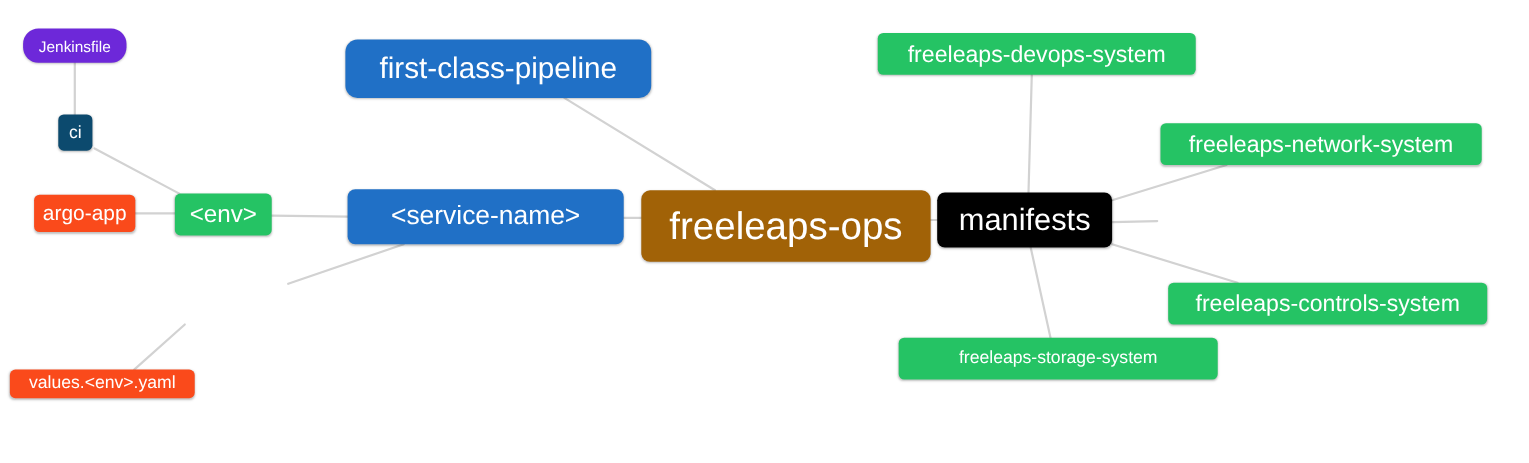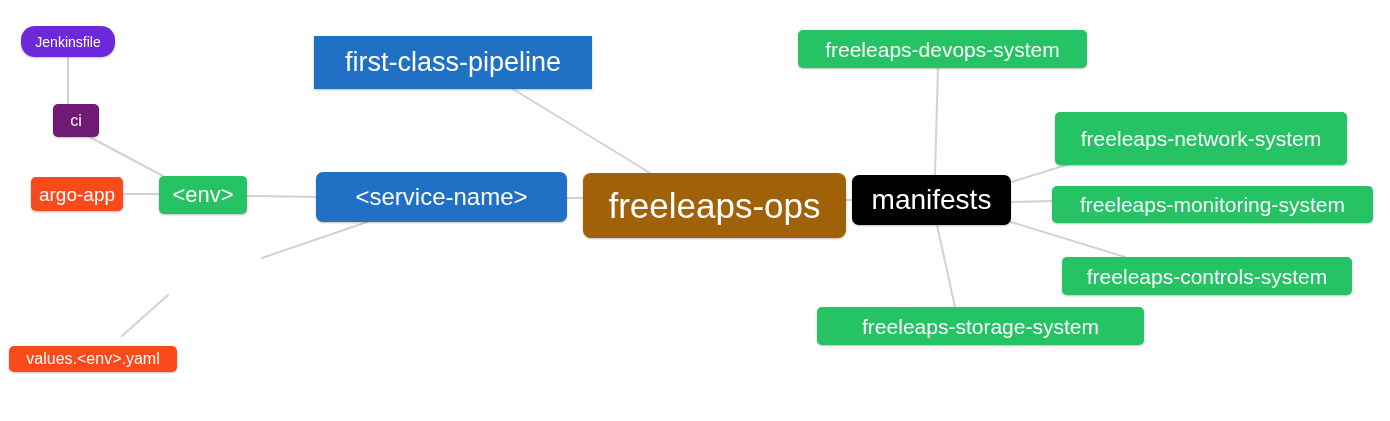--- a/index.html
+++ b/index.html
@@ -52,26 +52,25 @@
       <line x1="567" y1="198" x2="583" y2="198" stroke="#d2d2d2" stroke-width="2" stroke-linecap="round"></line>
       <line x1="846" y1="200" x2="852" y2="200" stroke="#d2d2d2" stroke-width="2" stroke-linecap="round"></line>
       <line x1="938" y1="68" x2="935" y2="175" stroke="#d2d2d2" stroke-width="2" stroke-linecap="round"></line>
       <line x1="1011" y1="182" x2="1115" y2="150" stroke="#d2d2d2" stroke-width="2" stroke-linecap="round"></line>
       <line x1="1011" y1="202" x2="1052" y2="201" stroke="#d2d2d2" stroke-width="2" stroke-linecap="round"></line>
       <line x1="1011" y1="222" x2="1125" y2="257" stroke="#d2d2d2" stroke-width="2" stroke-linecap="round"></line>
       <line x1="937" y1="225" x2="955" y2="307" stroke="#d2d2d2" stroke-width="2" stroke-linecap="round"></line>
     </svg>
 
 <div class="node" style="left: 21px; top: 26px; width: 94px; height: 31px; font-size: 14px; border-radius: 14px; background: #6d28d9; color: rgb(255, 255, 255);">Jenkinsfile</div>
-    <div class="node" style="left: 53px; top: 104px; width: 46px; height: 33px; font-size: 16px; border-radius: 5px; background: #701a75; color: rgb(255, 255, 255);">ci</div>
+    <div class="node" style="left: 53px; top: 104px; width: 31px; height: 33px; font-size: 16px; border-radius: 5px; background: #0c4a6e; color: rgb(255, 255, 255);">ci</div>
     <div class="node" style="left: 31px; top: 177px; width: 92px; height: 34px; font-size: 19px; border-radius: 5px; background: rgb(250, 74, 27); color: rgb(255, 255, 255);">argo-app</div>
     <div class="node" style="left: 159px; top: 176px; width: 88px; height: 38px; font-size: 22px; border-radius: 5px; background: rgb(37, 195, 100); color: rgb(255, 255, 255);">&lt;env&gt;</div>
-    <div class="node" style="left: 314px; top: 36px; width: 278px; height: 53px; font-size: 27px; border-radius: 0; background: rgb(32, 112, 198); color: rgb(255, 255, 255);">first-class-pipeline</div>
+    <div class="node" style="left: 314px; top: 36px; width: 278px; height: 53px; font-size: 27px; border-radius: 11px; background: rgb(32, 112, 198); color: rgb(255, 255, 255);">first-class-pipeline</div>
     <div class="node" style="left: 316px; top: 172px; width: 251px; height: 50px; font-size: 24px; border-radius: 7px; background: rgb(32, 112, 198); color: rgb(255, 255, 255);">&lt;service-name&gt;</div>
     <div class="node" style="left: 583px; top: 173px; width: 263px; height: 65px; font-size: 35px; border-radius: 8px; background: #a16207; color: rgb(255, 255, 255);">freeleaps-ops</div>
     <div class="node" style="left: 852px; top: 175px; width: 159px; height: 50px; font-size: 28px; border-radius: 7px; background: #000000; color: rgb(255, 255, 255);">manifests</div>
-    <div class="node" style="left: 9px; top: 336px; width: 168px; height: 26px; font-size: 16px; border-radius: 5px; background: rgb(250, 74, 27); color: rgb(255, 255, 255); margin-top: 10px;">values.&lt;env&gt;.yaml</div>
+    <div class="node" style="left: 9px; top: 336px; width: 168px; height: 26px; font-size: 16px; border-radius: 5px; background: rgb(250, 74, 27); color: rgb(255, 255, 255);">values.&lt;env&gt;.yaml</div>
     <div class="node" style="left: 798px; top: 30px; width: 289px; height: 38px; font-size: 21px; border-radius: 5px; background: rgb(37, 195, 100); color: rgb(255, 255, 255);">freeleaps-devops-system</div>
-    <div class="node" style="left: 1055px; top: 112px; width: 292px; height: 53px; font-size: 21px; border-radius: 5px; background: rgb(37, 195, 100); color: rgb(255, 255, 255);">freeleaps-network-system</div>
-    <div class="node" style="left: 1052px; top: 186px; width: 321px; height: 37px; font-size: 21px; border-radius: 5px; background: rgb(37, 195, 100); color: rgb(255, 255, 255);">freeleaps-monitoring-system</div>
+    <div class="node" style="left: 1055px; top: 112px; width: 292px; height: 38px; font-size: 21px; border-radius: 5px; background: rgb(37, 195, 100); color: rgb(255, 255, 255);">freeleaps-network-system</div>
     <div class="node" style="left: 1062px; top: 257px; width: 290px; height: 38px; font-size: 21px; border-radius: 5px; background: rgb(37, 195, 100); color: rgb(255, 255, 255);">freeleaps-controls-system</div>
-    <div class="node" style="left: 817px; top: 307px; width: 327px; height: 38px; font-size: 21px; border-radius: 5px; background: rgb(37, 195, 100); color: rgb(255, 255, 255); text-align: center;">freeleaps-storage-system</div>
+    <div class="node" style="left: 817px; top: 307px; width: 290px; height: 38px; font-size: 16px; border-radius: 5px; background: rgb(37, 195, 100); color: rgb(255, 255, 255); text-align: center;">freeleaps-storage-system</div>
   </div>
 
 </body></html>

